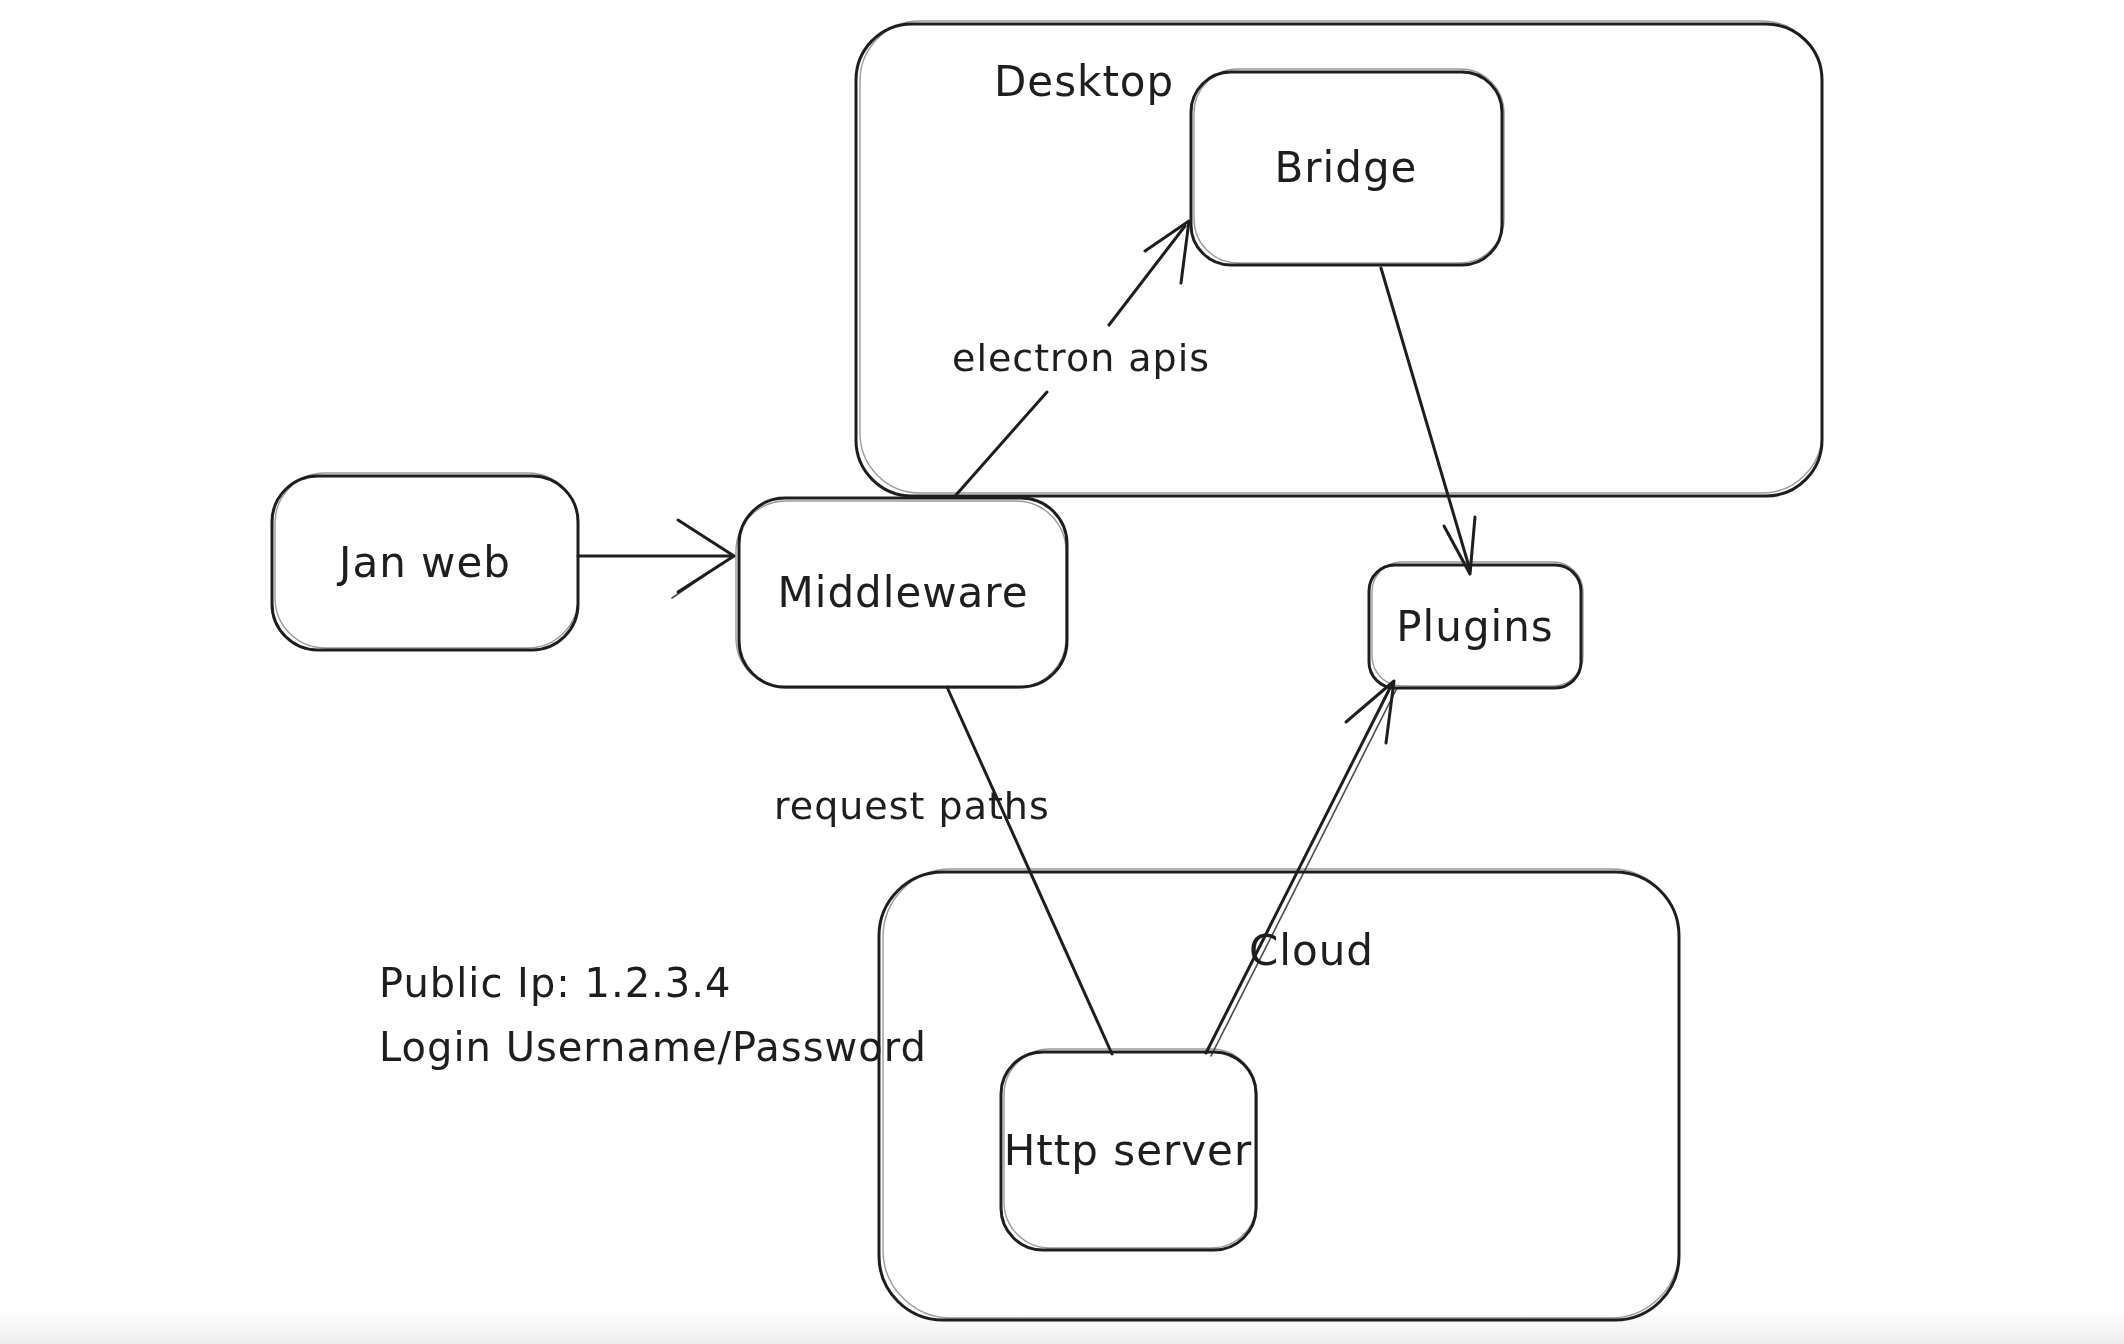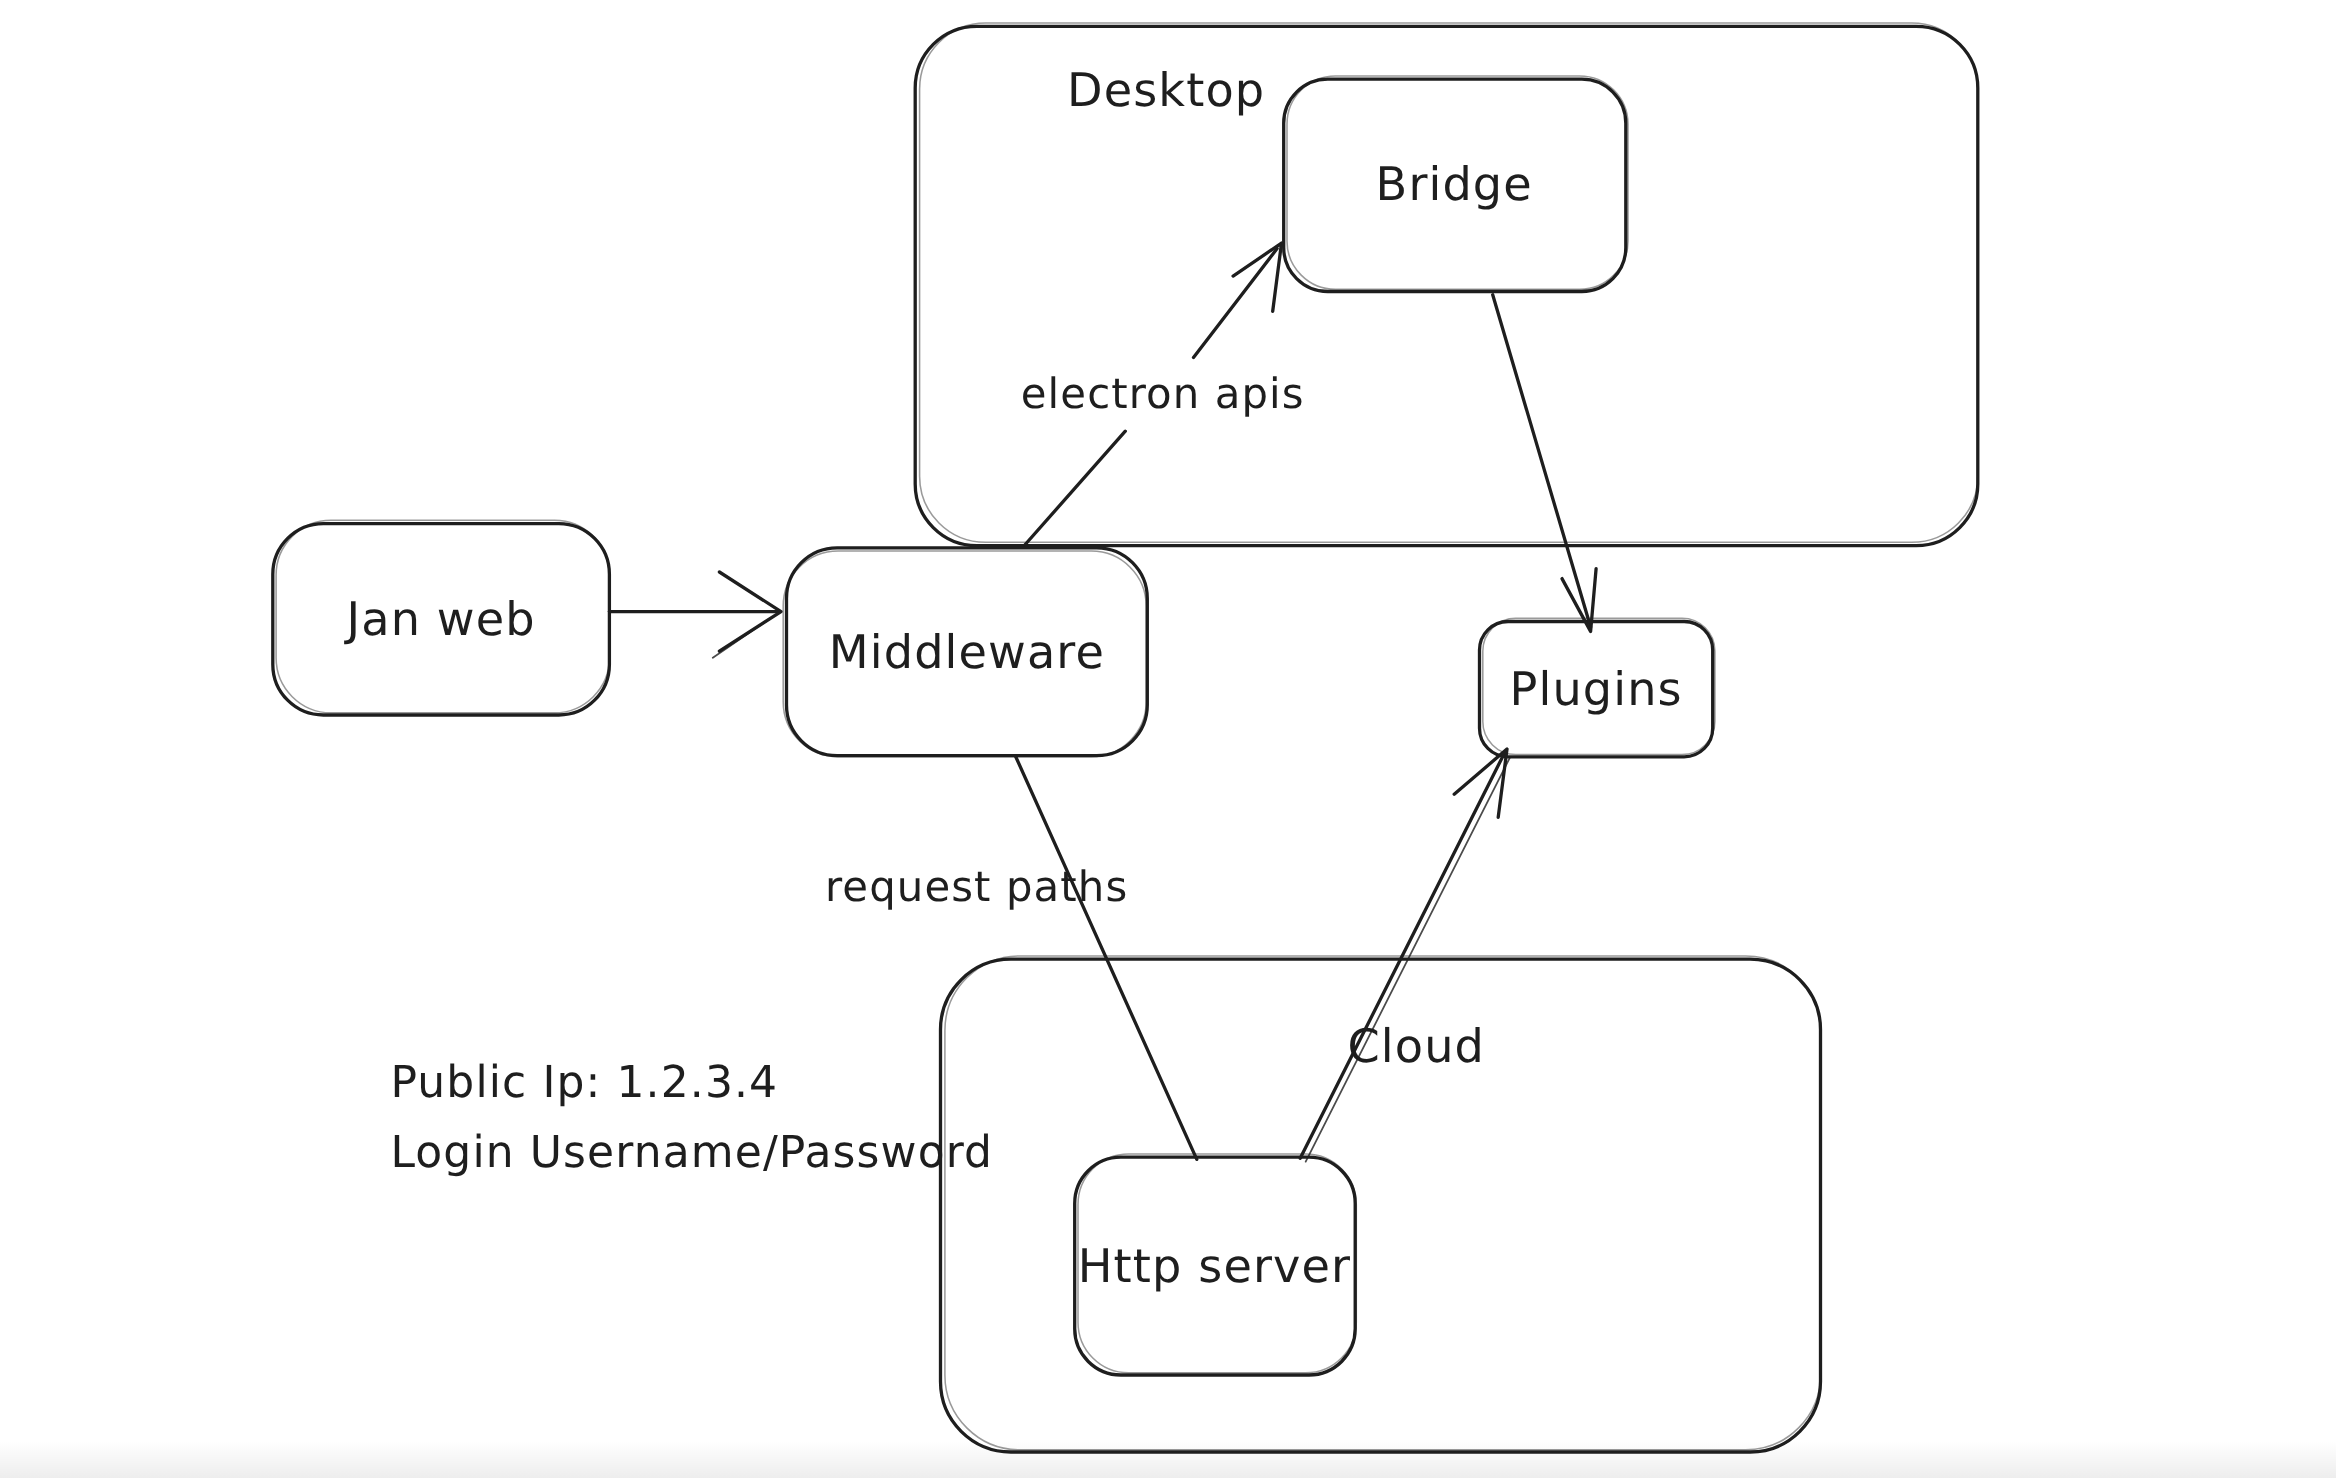--- a/index.html
+++ b/index.html
@@ -1,21 +1,21 @@
 <!DOCTYPE html>
 <html><head>
 <meta charset="utf-8">
 <style>
   html,body{margin:0;padding:0;}
   body{
     width:2124px;height:1344px;position:relative;overflow:hidden;
     background:#ffffff;
     font-family:"DejaVu Sans","Liberation Sans",sans-serif;
   }
-  #canvas-wrap{position:absolute;inset:0;}
+  #canvas-wrap{position:absolute;inset:0;margin-left:24px;}
   svg{display:block;}
   .shape{fill:#ffffff;stroke:#1e1e1e;stroke-width:3;}
   .echo{fill:none;stroke:#1e1e1e;stroke-width:1.4;opacity:.45;}
   .edge{fill:none;stroke:#1e1e1e;stroke-width:3;stroke-linecap:round;stroke-linejoin:round;}
   .edge-thin{fill:none;stroke:#1e1e1e;stroke-width:1.6;stroke-linecap:round;opacity:.8;}
   text{fill:#1e1e1e;}
   .node-label{font-size:42px;text-anchor:middle;letter-spacing:1px;}
   .container-label{font-size:42px;letter-spacing:1px;}
   .edge-label{font-size:38px;letter-spacing:1px;}
   .note{font-size:40px;letter-spacing:1px;}

